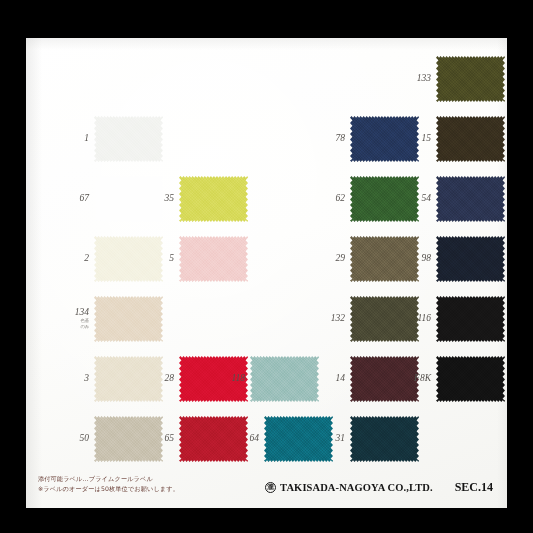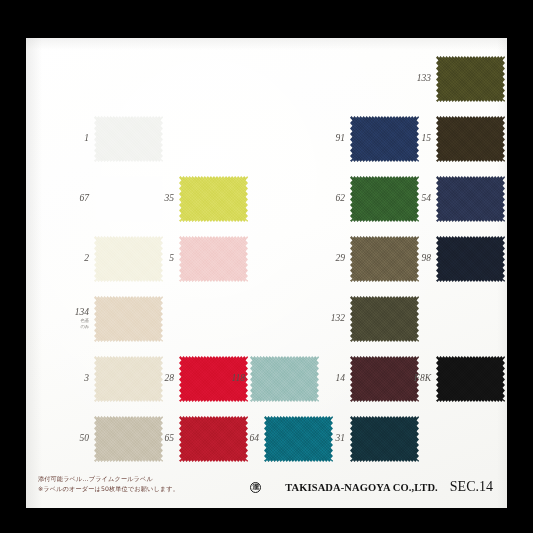--- a/index.html
+++ b/index.html
@@ -163,28 +163,27 @@
     font-weight: bold;
     color: #1d1d1d;
     line-height: 1;
   }
   .brandname {
     font-family: "Liberation Serif", serif;
     font-weight: bold;
     font-size: 10.5px;
     letter-spacing: .1px;
     color: #141414;
-    margin-left: 20px;
   }
   .secno {
     font-family: "Liberation Serif", serif;
-    font-weight: normal;
-    font-size: 14px;
+    font-weight: bold;
+    font-size: 12px;
     color: #141414;
-    margin-left: 8px;
+    margin-left: 18px;
   }
   .contact {
     margin-top: 2.5px;
     font-family: "Liberation Serif", serif;
     font-size: 7.4px;
     color: #262626;
     letter-spacing: -.05px;
     white-space: nowrap;
   }
 </style>
@@ -237,21 +236,21 @@
         </div>
         <div class="cell" style="left: 224px; top: 318px; width: 69px; height: 46px; text-decoration: underline;">
           <div class="code">118</div>
           <div class="chip" style="background-color: rgb(156, 192, 187);"></div>
         </div>
         <div class="cell" style="left: 238px; top: 378px; width: 69px; height: 46px;">
           <div class="code">64</div>
           <div class="chip" style="background-color: rgb(13, 109, 126);"></div>
         </div>
         <div class="cell" style="left: 324px; top: 78px; width: 69px; height: 46px;">
-          <div class="code">91</div>
+          <div class="code">78</div>
           <div class="chip" style="background-color: rgb(38, 56, 94);"></div>
         </div>
         <div class="cell" style="left: 324px; top: 138px; width: 69px; height: 46px;">
           <div class="code">62</div>
           <div class="chip" style="background-color: rgb(53, 97, 47);"></div>
         </div>
         <div class="cell" style="left: 324px; top: 198px; width: 69px; height: 46px;">
           <div class="code">29</div>
           <div class="chip" style="background-color: rgb(107, 97, 72);"></div>
         </div>
@@ -275,20 +274,24 @@
           <div class="code">15</div>
           <div class="chip" style="background-color: rgb(57, 48, 31);"></div>
         </div>
         <div class="cell" style="left: 410px; top: 138px; width: 69px; height: 46px;">
           <div class="code">54</div>
           <div class="chip" style="background-color: rgb(44, 53, 82);"></div>
         </div>
         <div class="cell" style="left: 410px; top: 198px; width: 69px; height: 46px;">
           <div class="code">98</div>
           <div class="chip" style="background-color: rgb(27, 34, 48);"></div>
+        </div>
+        <div class="cell" style="left: 410px; top: 258px; width: 69px; height: 46px;">
+          <div class="code">116</div>
+          <div class="chip" style="background-color: rgb(23, 22, 22);"></div>
         </div>
         <div class="cell" style="left: 410px; top: 318px; width: 69px; height: 46px;">
           <div class="code">F8K</div>
           <div class="chip" style="background-color: rgb(19, 19, 19);"></div>
         </div>
       </div>
 
     <div id="footer-left">
       <div class="l1">添付可能ラベル…プライムクールラベル</div>
       <div class="l2">※ラベルのオーダーは50枚単位でお願いします。</div>

